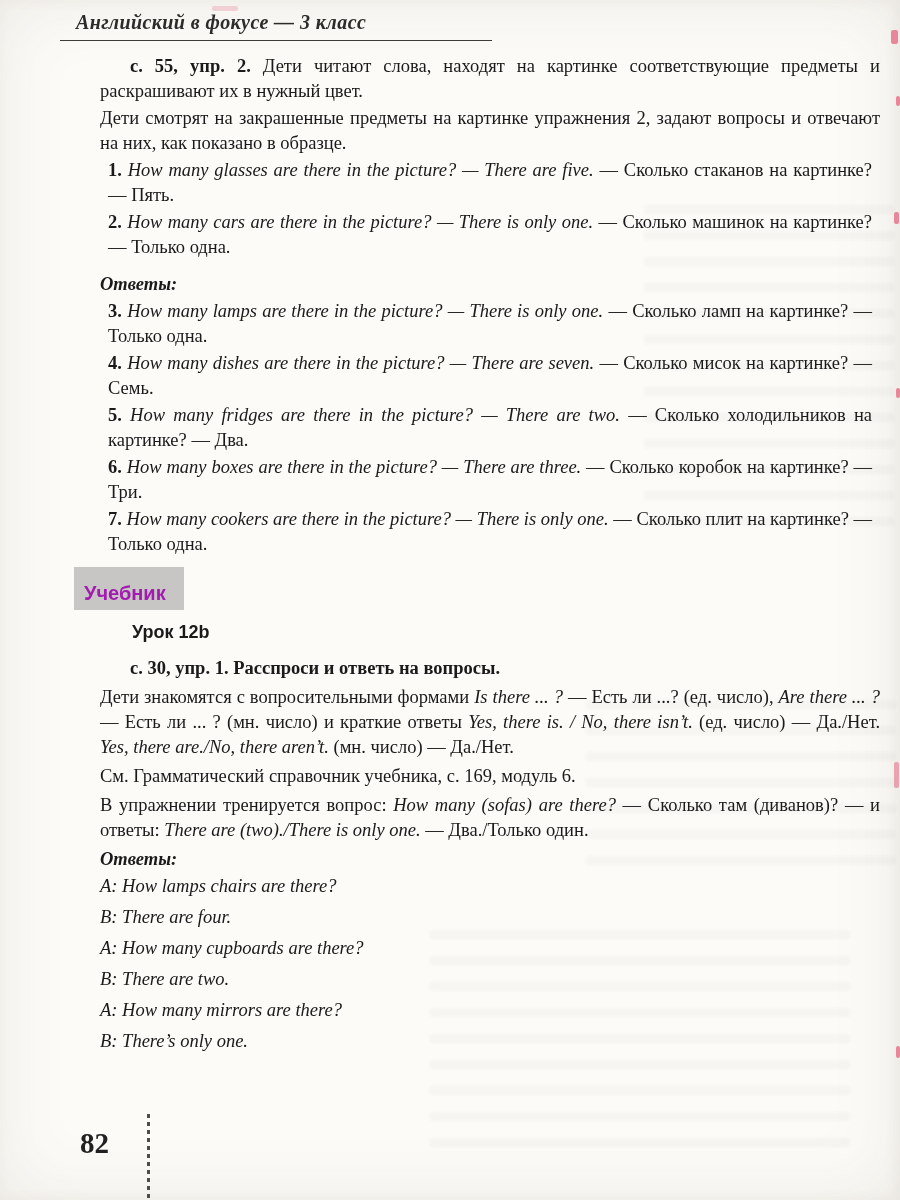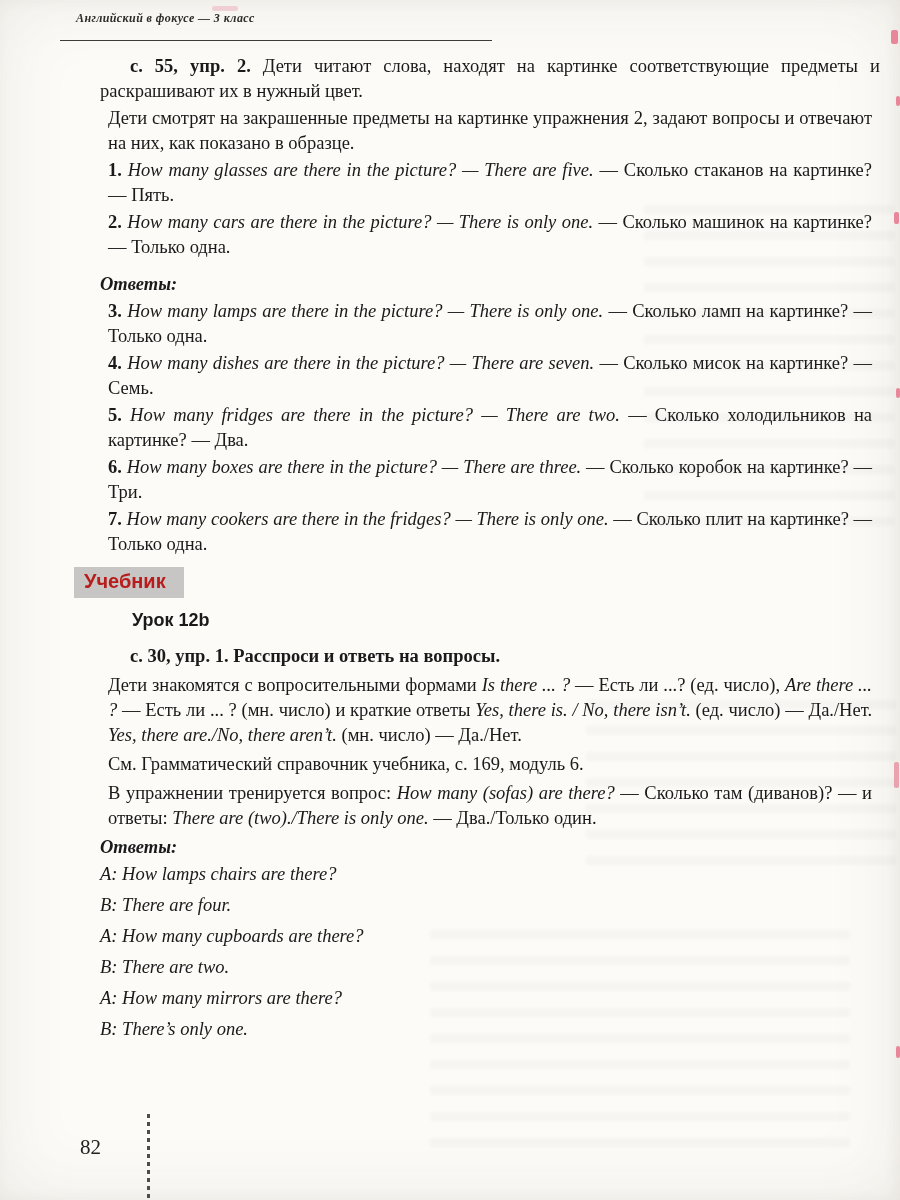--- a/index.html
+++ b/index.html
@@ -9,55 +9,55 @@
     font-family:"Liberation Serif",serif;
     color:#1a1a1a;
   }
   body::before{
     content:"";position:absolute;inset:0;pointer-events:none;z-index:5;
     box-shadow:inset 0 0 70px rgba(95,85,60,.10), inset -4px 0 14px rgba(120,90,90,.06);
   }
   
   .header-title{
     position:absolute;top:11px;left:76px;
-    font-style:italic;font-weight:bold;font-size:12px;letter-spacing:.4px;color:#2b2b2b;
+    font-style:italic;font-weight:bold;font-size:20px;letter-spacing:.4px;color:#2b2b2b;
   }
   .header-rule{
     position:absolute;top:40px;left:60px;width:432px;height:0;
     border-top:1.7px solid #3c3c3c;
   }
   
   .page-body{
     position:absolute;top:50px;left:100px;right:20px;
     font-size:18.5px;line-height:25px;text-align:justify;
   }
   .page-body .b{font-weight:bold;}
   .page-body .i{font-style:italic;}
-  .para{margin:0 8px 2px;}
+  .para{margin:0 0 2px;}
   .item{margin:0 8px 2px;}
   .answers{margin:12px 0 2px;}
   .spaced{margin-top:4px;}
   .exercise{margin:4px 0 2px;text-indent:30px;}
   .label-block{
     display:block;width:fit-content;
-    margin:10px 0 8px -26px;padding:3px 18px 5px 10px;
-    background:#c7c6c4;color:#b91c1c;
+    margin:10px 0 8px -26px;padding:15px 18px 5px 10px;
+    background:#c7c6c4;color:#a21caf;
     font-family:"Liberation Sans",sans-serif;font-weight:bold;font-size:20px;line-height:23px;
     text-align:center;text-indent:0;
   }
   .h2{
     margin:2px 0 10px 32px;
     font-family:"Liberation Sans",sans-serif;font-weight:bold;font-size:18px;line-height:28px;
     text-align:left;
   }
   .dialog{margin:0 0 6px;text-align:left;}
   
   .page-number{
     position:absolute;left:80px;bottom:40px;
-    font-weight:normal;font-size:21px;color:#222;
+    font-weight:bold;font-size:29px;color:#222;
   }
   .binding-marks{
     position:absolute;left:147px;bottom:0;height:86px;width:2.5px;
     background:repeating-linear-gradient(to bottom,#4d4d4d 0 4px,transparent 4px 8px);
   }
   
   .ghost{
     position:absolute;pointer-events:none;filter:blur(1.4px);opacity:.45;z-index:1;
     background:repeating-linear-gradient(to bottom, rgba(75,75,75,.075) 0 9px, transparent 9px 26px);
   }
@@ -95,21 +95,21 @@
 <div class="page-body">
     <p class="exercise"><span class="b">с. 55, упр. 2. </span><span>Дети читают слова, находят на картинке соответствующие предметы и раскрашивают их в нужный цвет.</span></p>
     <p class="para"><span>Дети смотрят на закрашенные предметы на картинке упражнения 2, задают вопросы и отвечают на них, как показано в образце.</span></p>
     <p class="item"><span class="b">1. </span><span class="i">How many glasses are there in the picture? — There are five.</span><span> — Сколько стаканов на картинке? — Пять.</span></p>
     <p class="item"><span class="b">2. </span><span class="i">How many cars are there in the picture? — There is only one.</span><span> — Сколько машинок на картинке? — Только одна.</span></p>
     <p class="answers"><span class="b i">Ответы:</span></p>
     <p class="item"><span class="b">3. </span><span class="i">How many lamps are there in the picture? — There is only one.</span><span> — Сколько ламп на картинке? — Только одна.</span></p>
     <p class="item"><span class="b">4. </span><span class="i">How many dishes are there in the picture? — There are seven.</span><span> — Сколько мисок на картинке? — Семь.</span></p>
     <p class="item"><span class="b">5. </span><span class="i">How many fridges are there in the picture? — There are two.</span><span> — Сколько холодильников на картинке? — Два.</span></p>
     <p class="item"><span class="b">6. </span><span class="i">How many boxes are there in the picture? — There are three.</span><span> — Сколько коробок на картинке? — Три.</span></p>
-    <p class="item"><span class="b">7. </span><span class="i">How many cookers are there in the fridges? — There is only one.</span><span> — Сколько плит на картинке? — Только одна.</span></p>
+    <p class="item"><span class="b">7. </span><span class="i">How many cookers are there in the picture? — There is only one.</span><span> — Сколько плит на картинке? — Только одна.</span></p>
     <div class="label-block"><span class="b">Учебник</span></div>
     <div class="h2"><span class="b">Урок 12b</span></div>
     <p class="exercise"><span class="b">с. 30, упр. 1. Расспроси и ответь на вопросы.</span></p>
     <p class="para spaced"><span>Дети знакомятся с  вопросительными формами </span><span class="i">Is there ... ?</span><span> — Есть ли ...? (ед. число), </span><span class="i">Are there ... ?</span><span> — Есть ли ... ? (мн. число) и краткие ответы </span><span class="i">Yes, there is. / No, there isn’t.</span><span> (ед. число) — Да./Нет. </span><span class="i">Yes, there are./No, there aren’t.</span><span> (мн. число) — Да./Нет.</span></p>
     <p class="para spaced"><span>См. Грамматический справочник учебника, с. 169, модуль 6.</span></p>
     <p class="para spaced"><span>В упражнении тренируется вопрос: </span><span class="i">How many (sofas) are there?</span><span> — Сколько там (диванов)? — и ответы: </span><span class="i">There are (two)./There is only one.</span><span> — Два./Только один.</span></p>
     <p class="answers spaced"><span class="b i">Ответы:</span></p>
     <p class="dialog"><span class="i">A: How lamps chairs are there?</span></p>
     <p class="dialog"><span class="i">B: There are four.</span></p>
     <p class="dialog"><span class="i">A: How many cupboards are there?</span></p>

